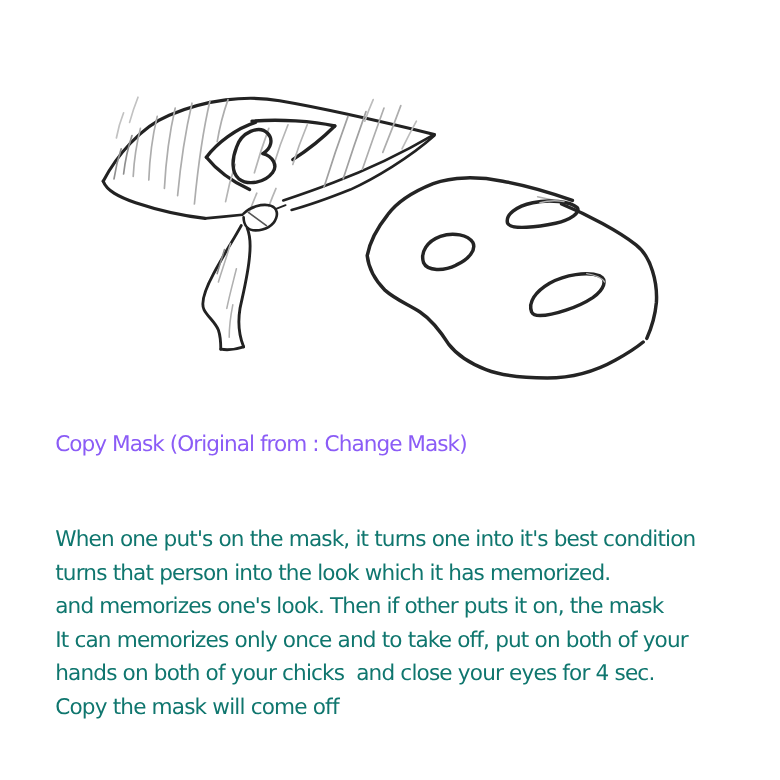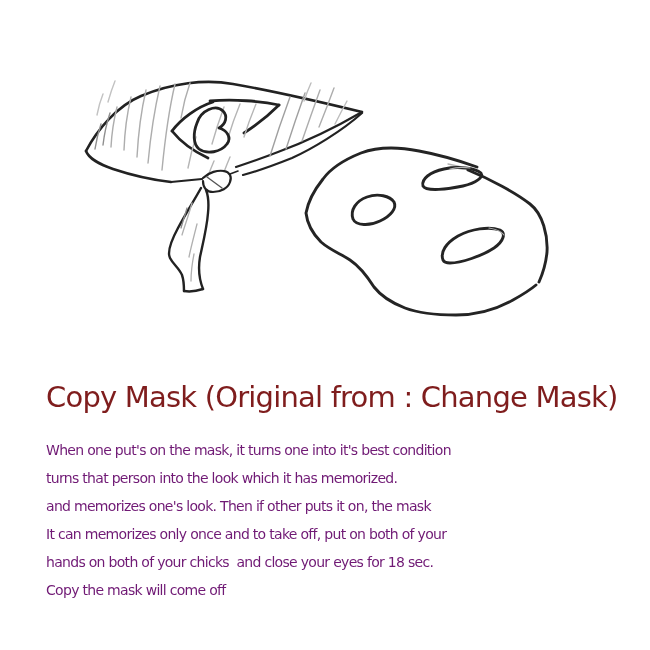--- a/index.html
+++ b/index.html
@@ -2,26 +2,26 @@
 <html><head>
 <meta charset="utf-8">
 <style>
   html,body{margin:0;padding:0;background:#fff;}
   .canvas{
     position:relative;width:650px;height:650px;background:#ffffff;
     overflow:hidden;font-family:"DejaVu Sans", sans-serif;color:#161616;
   }
   .sketch{position:absolute;top:0;left:0;}
   .page-title{
-    position:absolute;left:46px;top:380px;
-    font-size:29px;letter-spacing:-0.8px;white-space:pre;color:#7f1d1d;
+    position:absolute;left:46px;top:360px;
+    font-size:18px;letter-spacing:-0.8px;white-space:pre;color:#8b5cf6;
   }
   .body-text{
     position:absolute;left:46px;top:436px;width:590px;
-    font-size:14px;line-height:28px;letter-spacing:-0.7px;color:#701a75;
+    font-size:18px;line-height:28px;letter-spacing:-0.7px;color:#0f766e;
   }
   .body-text .line{white-space:pre-wrap;}
 </style>
 </head>
 <body>
 
 <div class="canvas">
 
   <svg class="sketch" width="650" height="372" viewBox="0 0 650 372" fill="none" stroke-linecap="round" stroke-linejoin="round">
 
@@ -106,17 +106,17 @@
     </g>
   </svg>
 
   <div class="page-title">Copy Mask (Original from : Change Mask)</div>
 
   <div class="body-text">
     <div class="line">When one put's on the mask, it turns one into it's best condition</div>
     <div class="line">turns that person into the look which it has memorized.</div>
     <div class="line">and memorizes one's look. Then if other puts it on, the mask</div>
     <div class="line">It can memorizes only once and to take off, put on both of your</div>
-    <div class="line">hands on both of your chicks  and close your eyes for 18 sec.</div>
+    <div class="line">hands on both of your chicks  and close your eyes for 4 sec.</div>
     <div class="line">Copy the mask will come off</div>
   </div>
 
 </div>
 
 </body></html>

